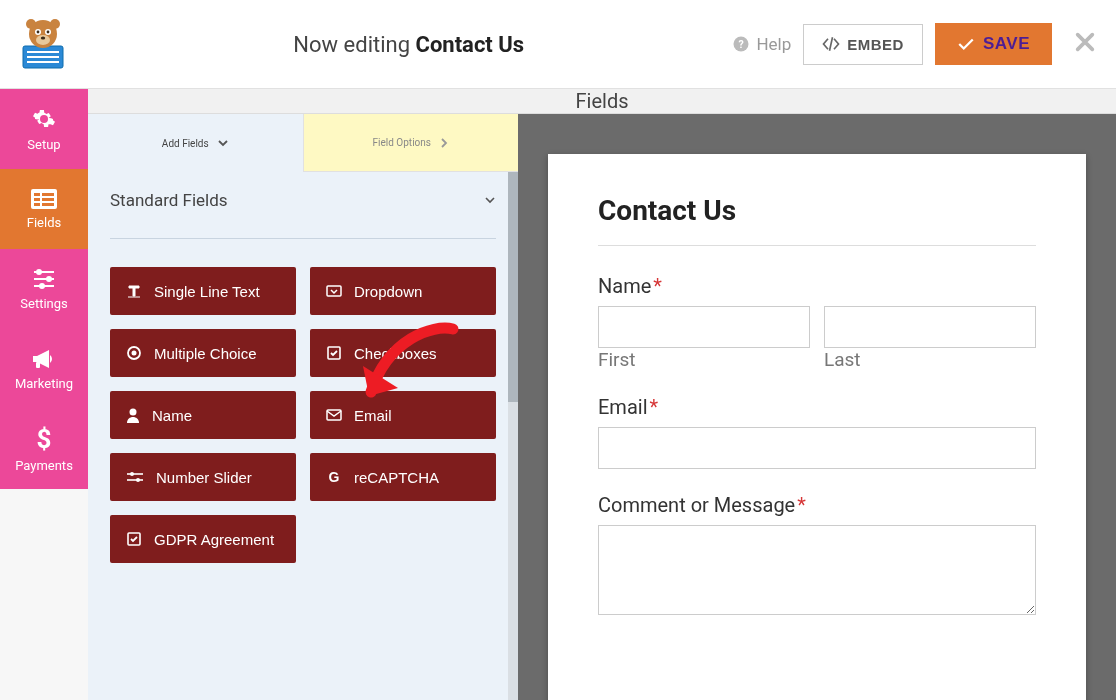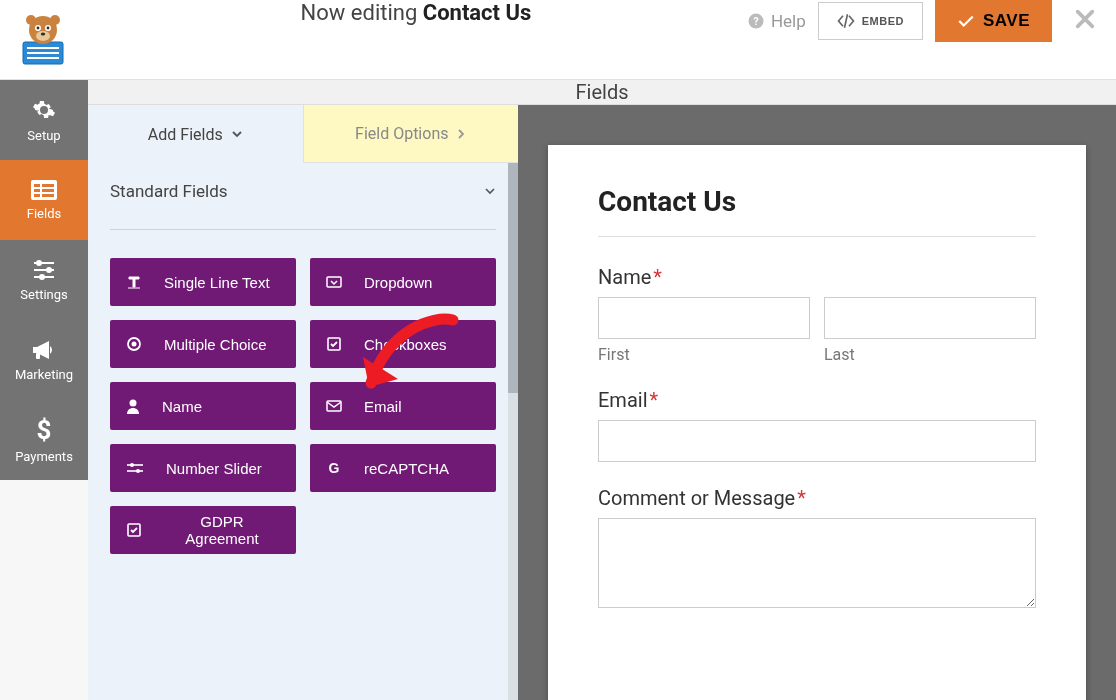--- a/index.html
+++ b/index.html
@@ -1,58 +1,58 @@
 <!DOCTYPE html>
 <html><head>
 <meta charset="utf-8">
 <style>
   * { box-sizing: border-box; margin: 0; padding: 0; }
   body { font-family: -apple-system, BlinkMacSystemFont, "Segoe UI", Roboto, Arial, sans-serif; background: #fff; width:1116px; height:700px; overflow:hidden; }
-  .topbar { height:80px; display:flex; align-items:flex-start; border-bottom:1px solid #e1e1e1; position:relative; }
+  .topbar { height:89px; display:flex; align-items:center; border-bottom:1px solid #e1e1e1; position:relative; }
   .logo { width:85px; height:80px; display:flex; align-items:center; justify-content:center; }
   .title-area { flex:1; text-align:center; font-size:22px; color:#444; }
   .title-area .bold { font-weight:700; color:#222; }
   .top-actions { display:flex; align-items:center; gap:12px; padding-right:20px; }
   .help-link { color:#999; font-size:17px; display:flex; align-items:center; gap:6px; cursor:pointer; }
-  .embed-btn { border:1px solid #ccc; background:#fff; color:#555; font-size:11px; font-weight:700; padding:11px 18px; display:flex; align-items:center; gap:7px; cursor:pointer; letter-spacing:.5px; }
-  .save-btn { border:none; background:#e27730; color:#000000; font-size:17px; font-weight:700; padding:11px 22px; display:flex; align-items:center; gap:8px; cursor:pointer; letter-spacing:.5px; }
+  .embed-btn { border:1px solid #ccc; background:#fff; color:#555; font-size:15px; font-weight:700; padding:11px 18px; display:flex; align-items:center; gap:7px; cursor:pointer; letter-spacing:.5px; }
+  .save-btn { border:none; background:#e27730; color:#4c1d95; font-size:17px; font-weight:700; padding:11px 22px; display:flex; align-items:center; gap:8px; cursor:pointer; letter-spacing:.5px; }
   .close-x { color:#bbb; cursor:pointer; font-size:26px; margin-left:10px; }
 
   .main { display:flex; height:620px; }
   .sidebar { width:88px; background:#f7f7f7; }
-  .sidebar-item { height:80px; display:flex; flex-direction:column; align-items:center; justify-content:center; color:#fff; background:#737373; gap:6px; cursor:pointer; font-size:13px; }
+  .sidebar-item { height:80px; display:flex; flex-direction:column; align-items:center; justify-content:center; color:#fff; background:#ec4899; gap:6px; cursor:pointer; font-size:13px; }
   .sidebar-item.active { background:#e27730; }
   .sidebar-item .label { color:#fff; }
   .sidebar-item svg { fill:#fff; }
 
   .content { flex:1; display:flex; flex-direction:column; }
   .panel-header { height:50px; background:#f1f1f1; border-bottom:1px solid #ddd; display:flex; align-items:center; justify-content:center; font-size:20px; color:#444; }
   .panel-body { flex:1; display:flex; }
   .left-panel { width:430px; background:#ebf2f9; display:flex; flex-direction:column; position:relative; }
   .tabs { display:flex; height:58px; }
-  .tab { flex:1; display:flex; align-items:center; justify-content:center; gap:8px; font-size:16px; color:#444; cursor:pointer; }
+  .tab { flex:1; display:flex; align-items:center; justify-content:center; gap:8px; font-size:10px; color:#444; cursor:pointer; }
   .tab.inactive { background:#fef9c3; border-bottom:1px solid #e1e1e1; border-left:1px solid #e1e1e1; color:#888; }
   .section { padding:18px 22px 8px 22px; }
   .section-header { display:flex; align-items:center; justify-content:space-between; font-size:17px; color:#444; padding-bottom:28px; border-bottom:1px solid #c8d4e0; }
   .field-grid { display:grid; grid-template-columns:1fr 1fr; gap:14px; padding:20px 22px; }
-  .field-btn { background:#701a75; color:#fff; border:none; height:48px; display:flex; align-items:center; gap:22px; padding:12px 16px; font-size:15px; cursor:pointer; border-radius:2px; }
+  .field-btn { background:#7f1d1d; color:#fff; border:none; height:48px; display:flex; align-items:center; gap:12px; padding:12px 16px; font-size:15px; cursor:pointer; border-radius:2px; }
   .field-btn svg { flex-shrink:0; }
   .left-scroll { position:absolute; right:0; top:58px; bottom:0; width:10px; background:#dadfe4; }
   .left-scroll .thumb { background:#aeb6bd; width:10px; height:230px; position:absolute; top:0; }
 
   .preview { flex:1; background:#6b6b6b; padding:40px 30px 0 30px; overflow:hidden; }
   .form-card { background:#fff; padding:40px 50px; box-shadow:0 2px 6px rgba(0,0,0,.3); height: 560px; }
   .form-title { font-size:28px; font-weight:700; color:#222; margin-bottom:18px; }
   .form-divider { border:none; border-top:1px solid #ddd; margin-bottom:28px; }
   .form-label { font-size:20px; color:#333; margin-bottom:8px; display:block; }
   .req { color:#d63637; margin-left:2px; }
   .name-row { display:flex; gap:14px; margin-bottom:22px; }
   .name-col { flex:1; }
   .input { width:100%; border:1px solid #ccc; height:42px; padding:6px 10px; font-size:15px; }
-  .sublabel { font-size:16px; color:#777; margin-top:6px; }
+  .sublabel { font-size:19px; color:#777; }
   .field-block { margin-bottom:24px; }
   textarea.input { height:90px; resize:both; }
 
   .annotation-arrow { position:absolute; left:265px; top:200px; pointer-events:none; z-index:10; }
 </style>
 </head>
 <body>
 
 <div class="topbar">
   <div class="logo">

